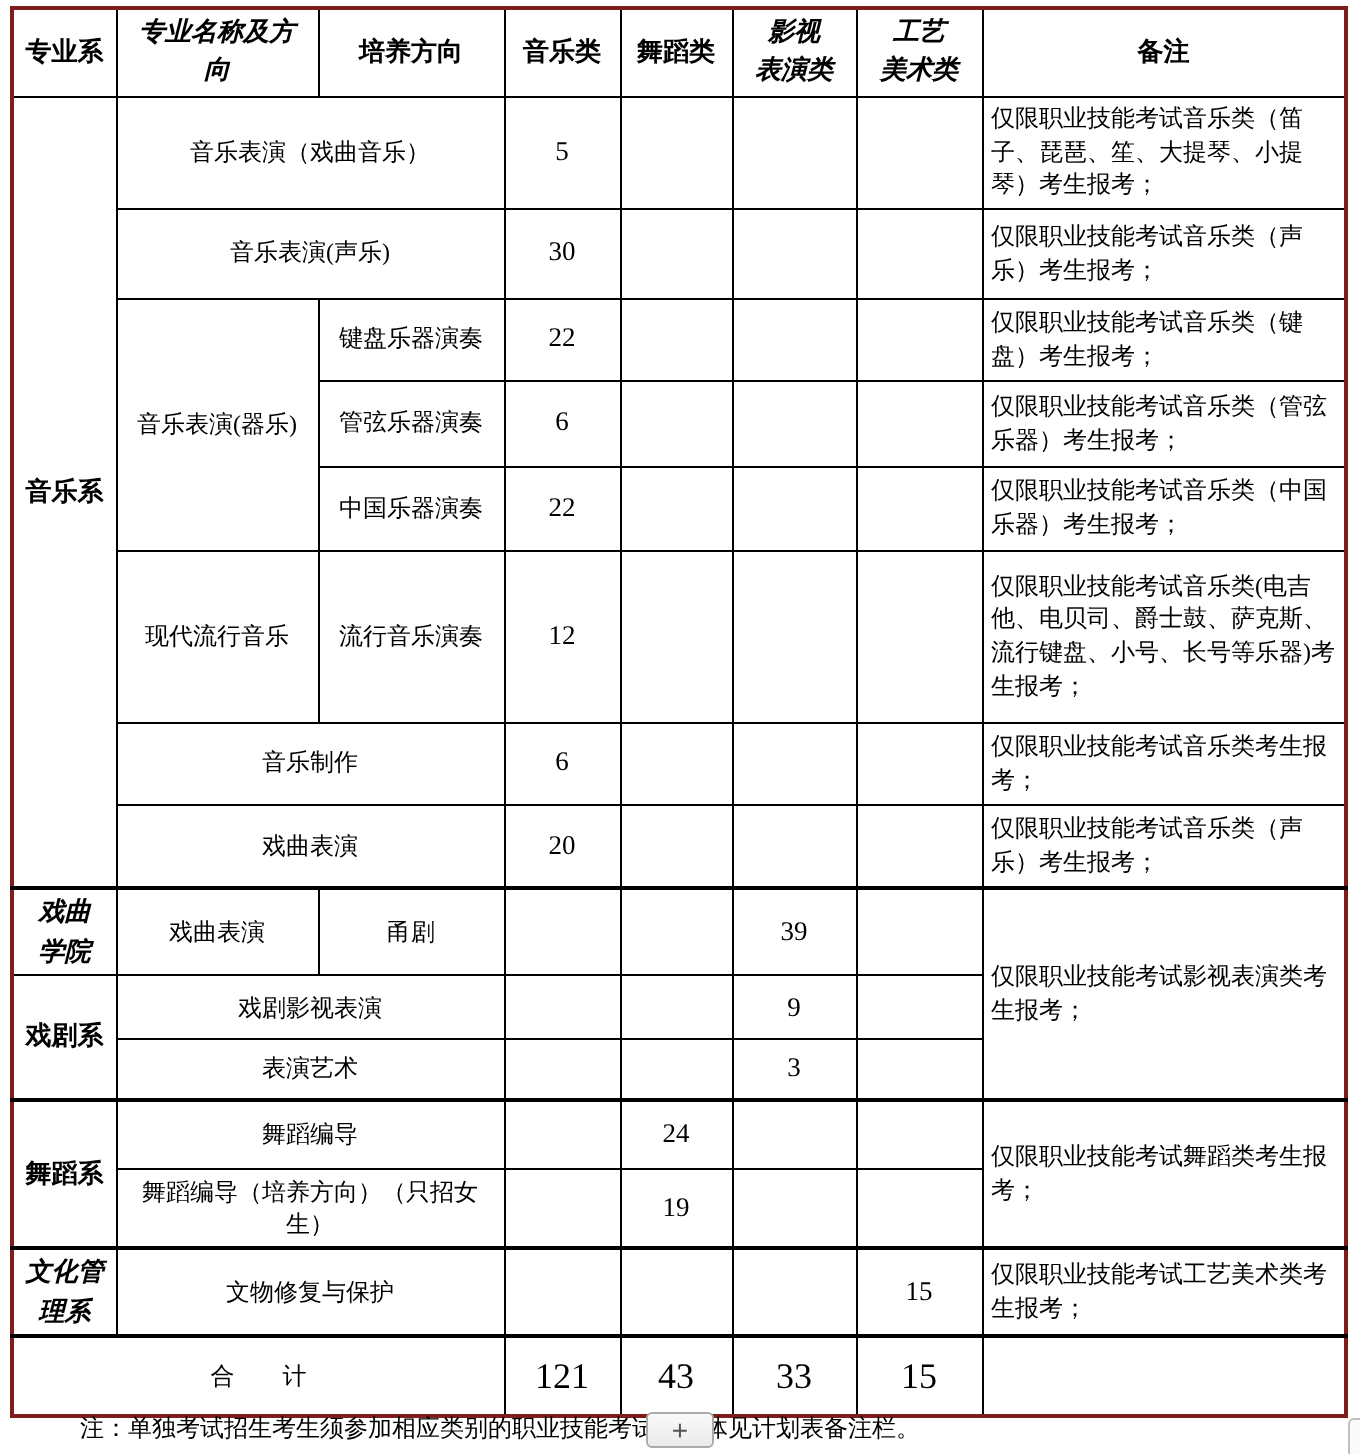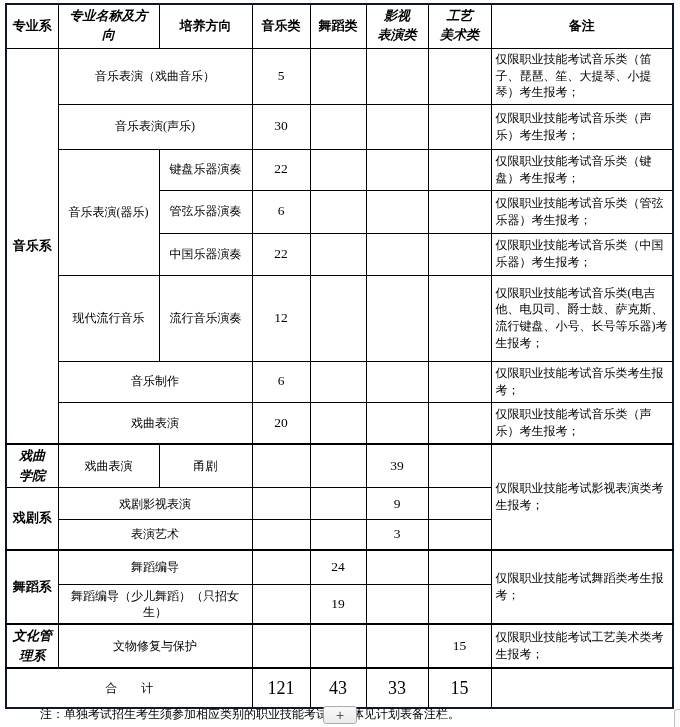--- a/index.html
+++ b/index.html
@@ -4,21 +4,21 @@
 <style>
   html,body{margin:0;padding:0;}
   body{
     width:680px;height:727px;position:relative;overflow:hidden;
     background:#ffffff;color:#000;
     font-family:"Liberation Serif","DejaVu Serif",serif;
   }
   table.plan{
     position:absolute;left:5px;top:3px;width:667px;
     border-collapse:collapse;table-layout:fixed;
-    border:2px solid #0f172a;
+    border:2px solid #7f1d1d;
   }
   td,th{
     border:1px solid #000;vertical-align:middle;text-align:center;
     padding:1px 2px;font-size:12px;line-height:1.35;overflow:hidden;
     word-break:break-all;
   }
   th{font-weight:bold;font-size:13px;line-height:1.45;}
   tr.sep td{border-top:2px solid #000;}
   .pre{white-space:pre-line;font-style:italic;}
   .dept{font-weight:bold;font-size:13px;line-height:1.55;margin-top:41px;}
@@ -182,21 +182,21 @@
     <td rowspan="2" class="dept">舞蹈系</td>
     <td colspan="2">舞蹈编导</td>
     <td></td>
     <td class="num">24</td>
     <td></td>
     <td></td>
     <td rowspan="2" class="remark">仅限职业技能考试舞蹈类考生报考；</td>
   </tr>
 
   <tr style="height:39px">
-    <td colspan="2">舞蹈编导（少儿舞蹈）（只招女生）</td>
+    <td colspan="2">舞蹈编导（培养方向）（只招女生）</td>
     <td></td>
     <td class="num">19</td>
     <td></td>
     <td></td>
   </tr>
 
   <tr class="sep" style="height:41px">
     <td class="dept pre">文化管
 理系</td>
     <td colspan="2">文物修复与保护</td>

